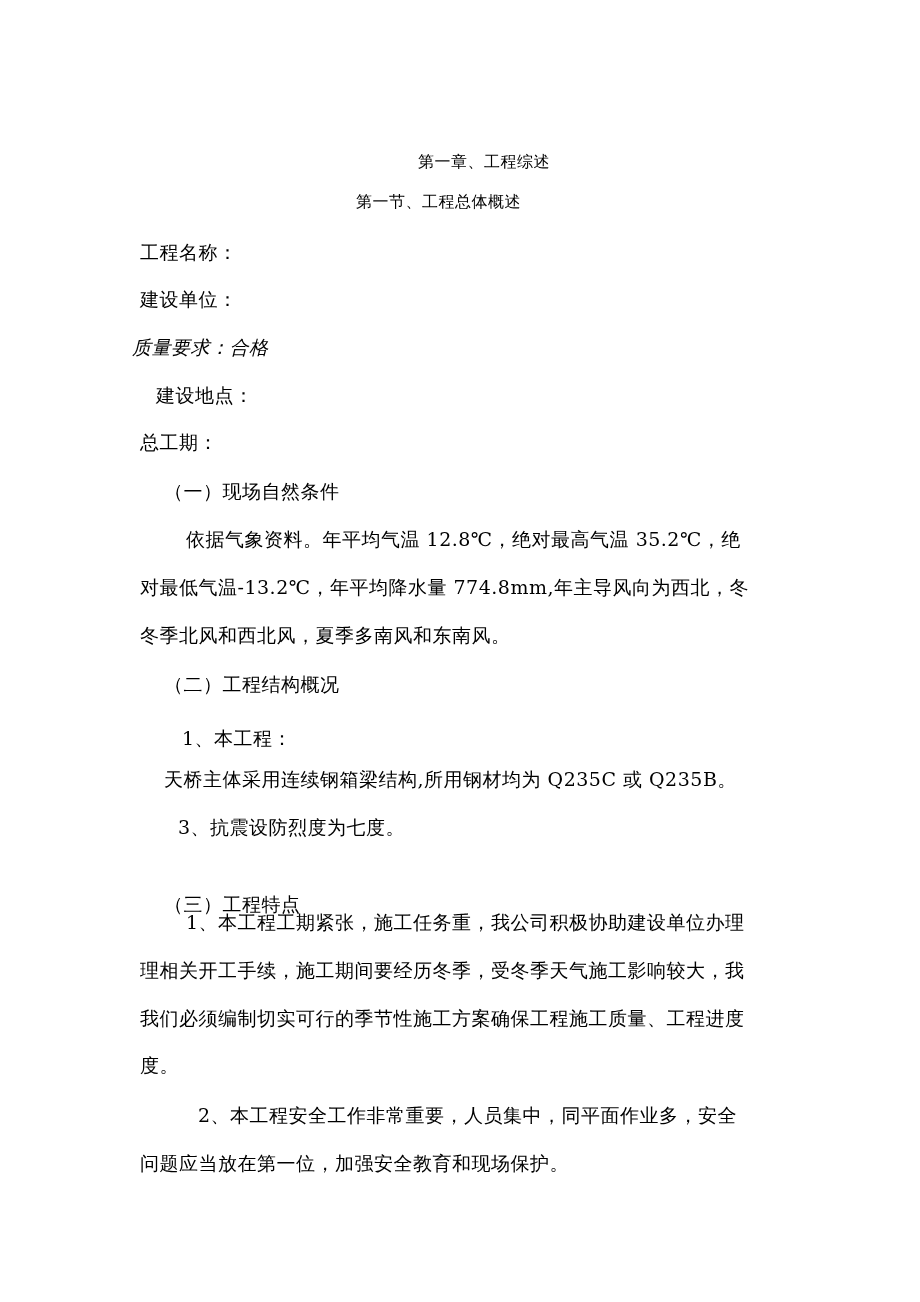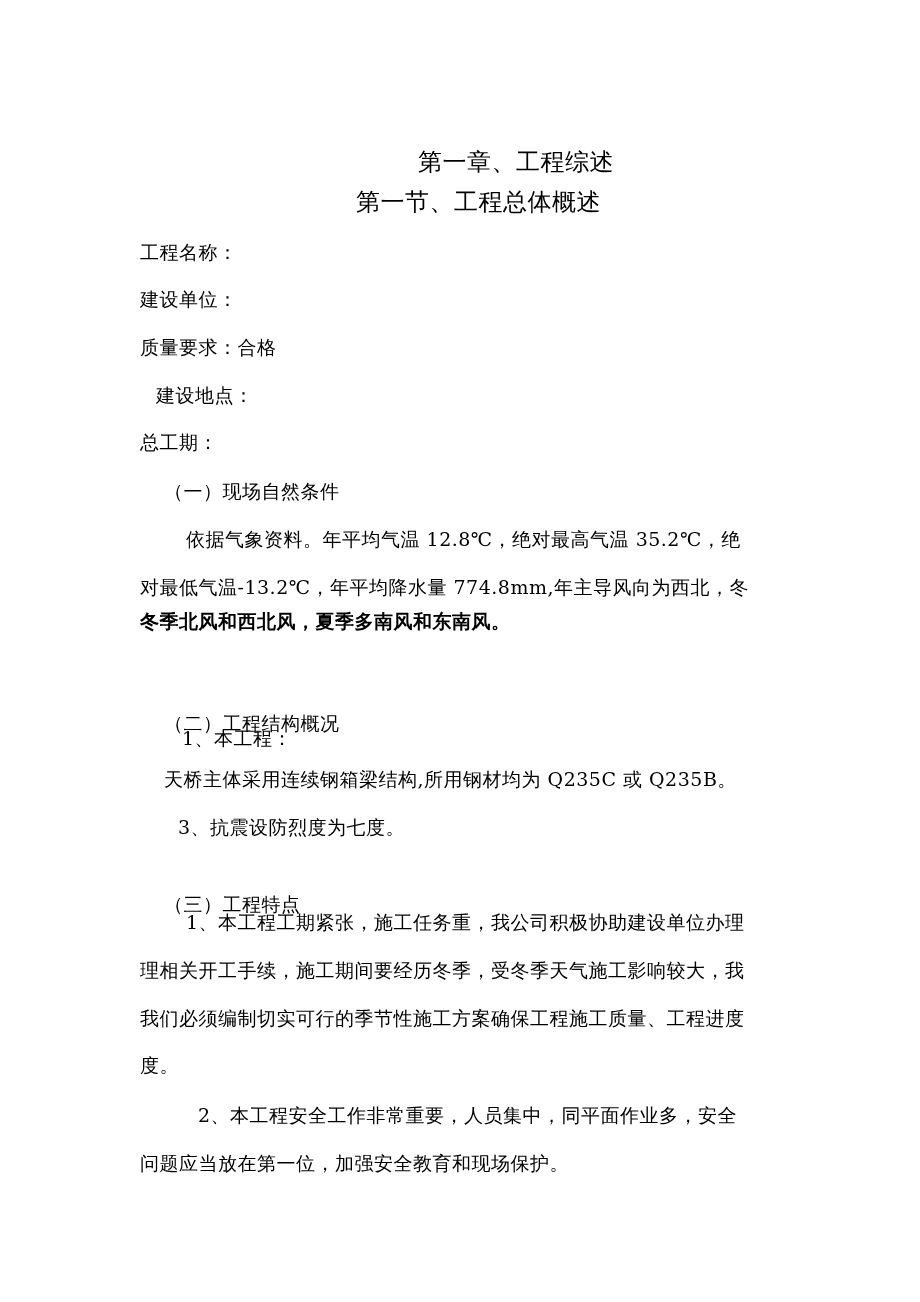--- a/index.html
+++ b/index.html
@@ -1,39 +1,39 @@
 <!DOCTYPE html>
 <html><head>
   <meta charset="utf-8">
   <style>
     html, body { margin: 0; padding: 0; background: #ffffff; }
     body { width: 920px; height: 1302px; position: relative; overflow: hidden;
            font-family: "DejaVu Serif", "Liberation Serif", serif; color: #000; }
     .line { position: absolute; font-size: 19px; line-height: 24px; white-space: nowrap; letter-spacing: 0.5px; }
-    .title { font-size: 24px; }
+    .title { font-size: 16px; }
   </style>
 </head>
 <body>
 
 <div>
   <div class="line title" style="left:418px; top:150px;">第一章、工程综述</div>
   <div class="line title" style="left:356px; top:190px;">第一节、工程总体概述</div>
 
   <div class="line" style="left:140px; top:240px;text-align:right;"><span>工程名称：</span><span></span></div>
   <div class="line" style="left:140px; top:287px;"><span>建设单位：</span><span></span></div>
-  <div class="line" style="left:140px; top:335px;"><span>质量要求：</span><span>合格</span></div>
+  <div class="line" style="left:132px; top:335px;font-style:italic;"><span>质量要求：</span><span>合格</span></div>
   <div class="line" style="left:156px; top:383px;"><span>建设地点：</span><span></span></div>
   <div class="line" style="left:140px; top:430px;"><span>总工期：</span><span></span></div>
 
   <div class="line" style="left:164px; top:479px;">（一）现场自然条件</div>
   <div class="line" style="left:186px; top:527px;">依据气象资料。年平均气温 12.8℃，绝对最高气温 35.2℃，绝</div>
   <div class="line" style="left:140px; top:575px;">对最低气温-13.2℃，年平均降水量 774.8mm,年主导风向为西北，冬</div>
-  <div class="line" style="left:140px; top:609px;font-weight:bold;">冬季北风和西北风，夏季多南风和东南风。</div>
+  <div class="line" style="left:140px; top:623px;">冬季北风和西北风，夏季多南风和东南风。</div>
 
-  <div class="line" style="left:164px; top:672px;margin-top:39px;">（二）工程结构概况</div>
+  <div class="line" style="left:164px; top:672px;">（二）工程结构概况</div>
   <div class="line" style="left:182px; top:726px;">1、本工程：</div>
   <div class="line" style="left:164px; top:767px;">天桥主体采用连续钢箱梁结构,所用钢材均为 Q235C 或 Q235B。</div>
   <div class="line" style="left:178px; top:815px;">3、抗震设防烈度为七度。</div>
 
   <div class="line" style="left:164px; top:892px;">（三）工程特点</div>
   <div class="line" style="left:186px; top:910px;">1、本工程工期紧张，施工任务重，我公司积极协助建设单位办理</div>
   <div class="line" style="left:140px; top:958px;">理相关开工手续，施工期间要经历冬季，受冬季天气施工影响较大，我</div>
   <div class="line" style="left:140px; top:1006px;">我们必须编制切实可行的季节性施工方案确保工程施工质量、工程进度</div>
   <div class="line" style="left:140px; top:1053px;">度。</div>
   <div class="line" style="left:198px; top:1103px;">2、本工程安全工作非常重要，人员集中，同平面作业多，安全</div>

